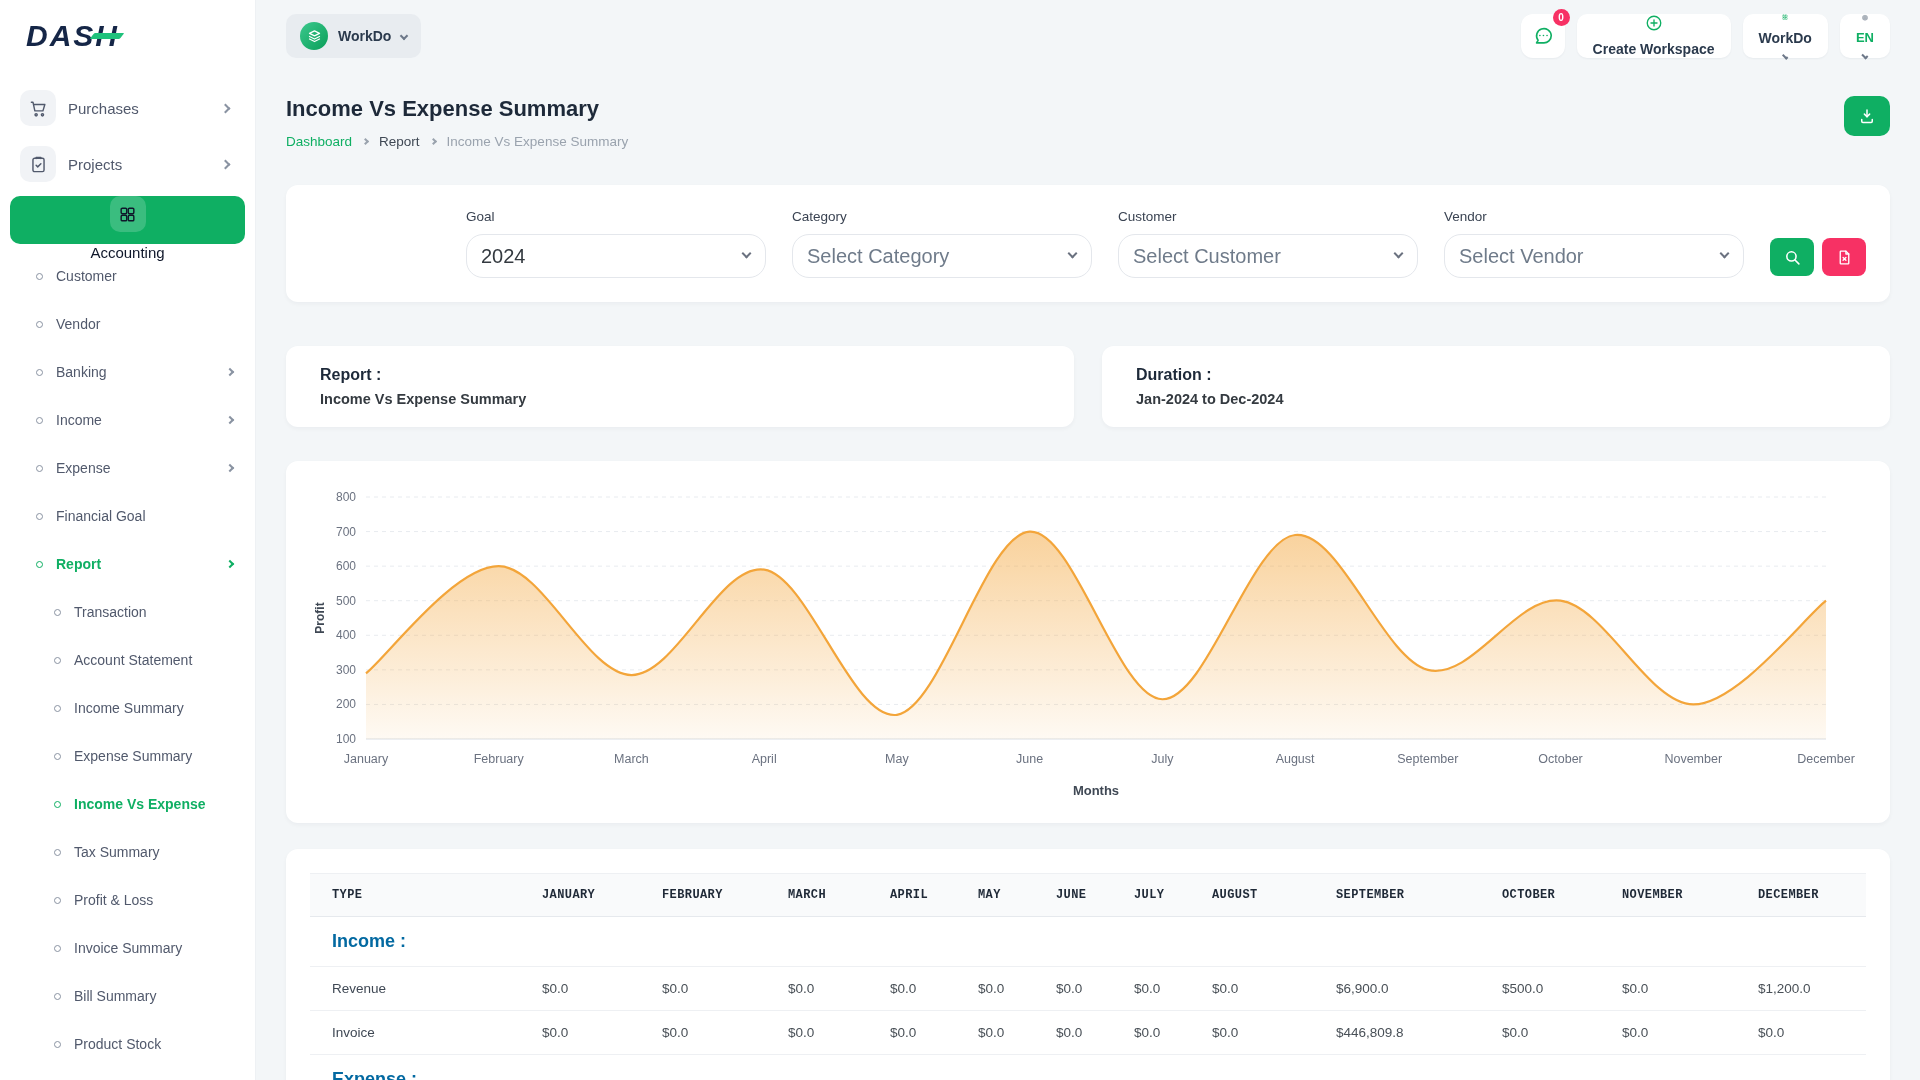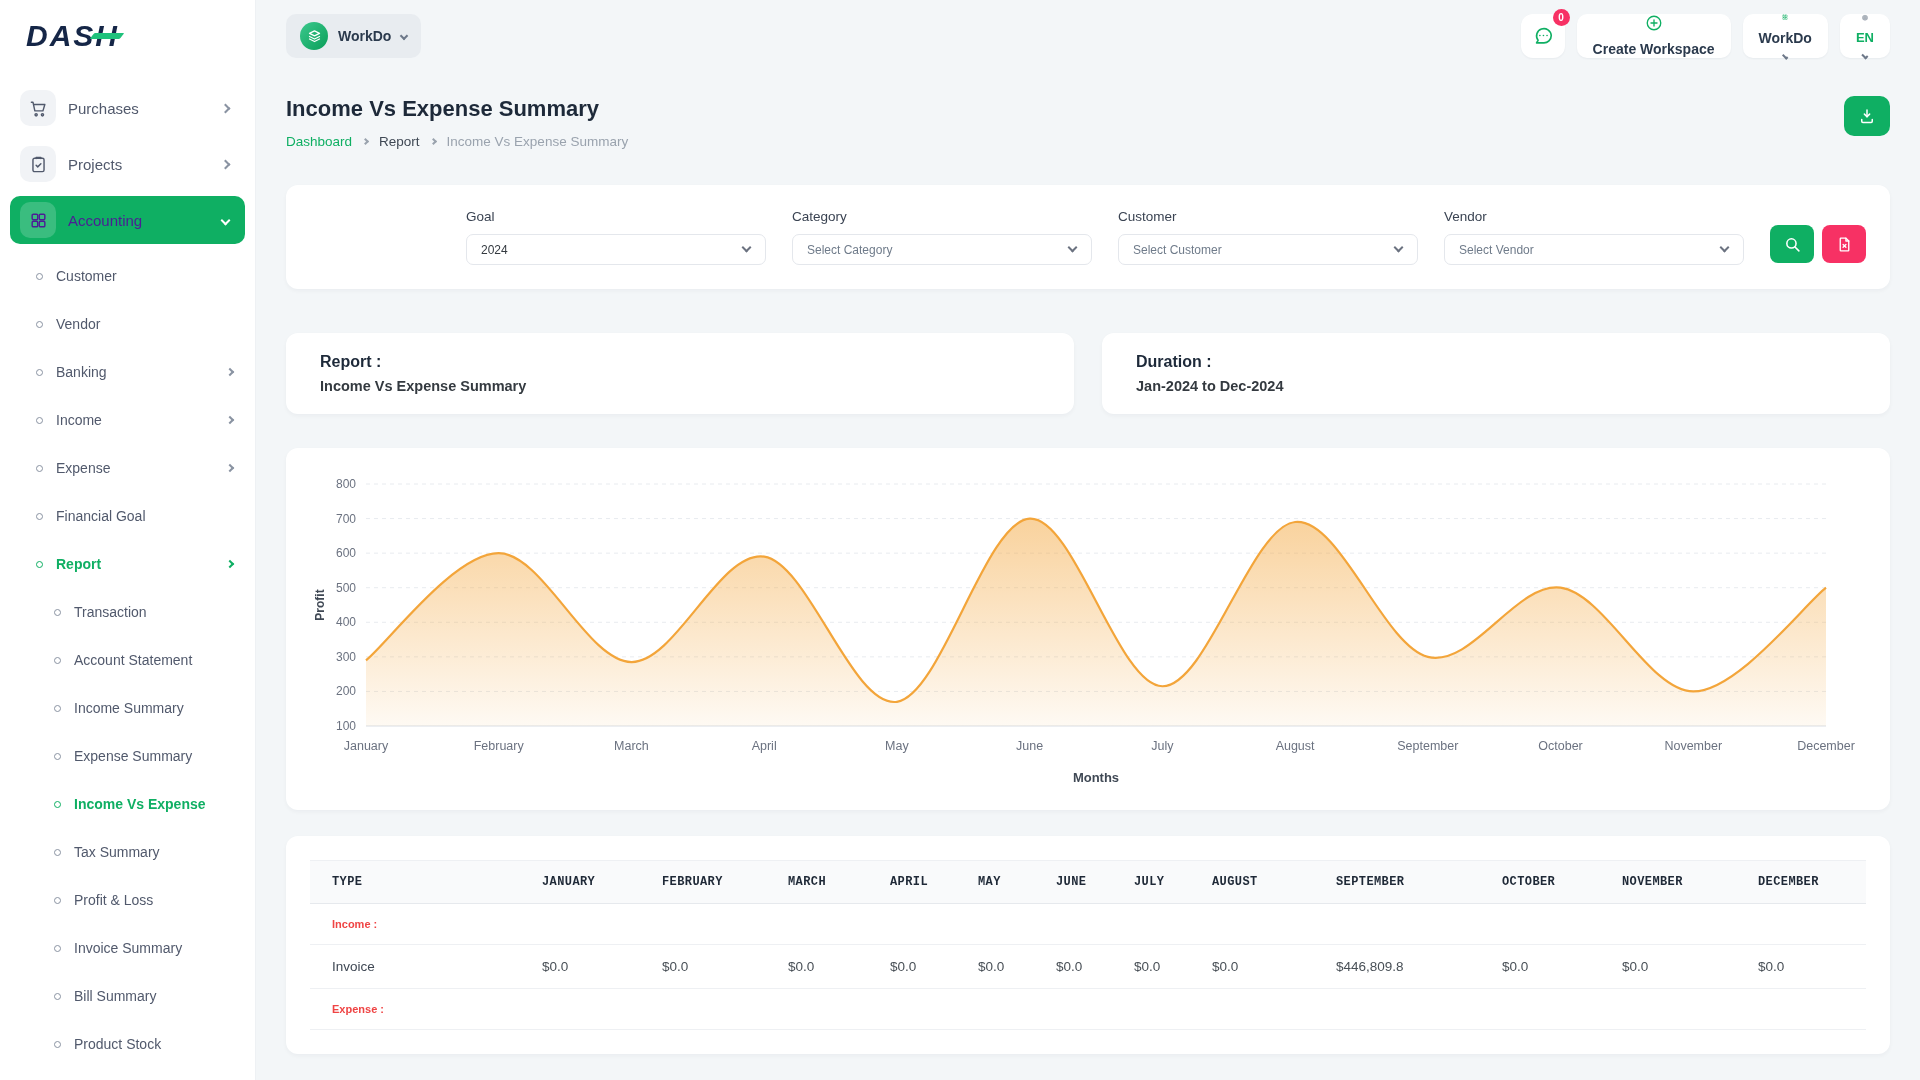--- a/index.html
+++ b/index.html
@@ -13,21 +13,21 @@
   .logo { height: 72px; display: flex; align-items: center; padding-left: 26px; position: relative; cursor: pointer; }
   .logo-text { font-size: 30px; font-weight: 800; letter-spacing: 2px; color: #152647; font-style: italic; }
   .logo-accent { position: absolute; left: 92px; top: 33px; width: 30px; height: 6px;
     background: #1fc27c; transform: skewX(-38deg); border-radius: 1px; }
   .menu { padding: 4px 10px; }
   .menu-item { display: flex; align-items: center; gap: 12px; height: 48px; margin: 8px 0;
     padding: 0 10px; border-radius: 10px; color: #51596c; font-size: 15px; font-weight: 500; cursor: pointer; }
   .menu-item .icon-box { width: 36px; height: 36px; border-radius: 10px; background: #f1f3f6;
     display: flex; align-items: center; justify-content: center; flex-shrink: 0; }
   .menu-item svg { width: 19px; height: 19px; }
-  .menu-item.active { background: #0faf63; color: #4c1d95; }
+  .menu-item.active { background: #0faf63; color: #0f172a; flex-direction: column; }
   .menu-item.active .icon-box { background: rgba(255,255,255,0.18); }
   .menu-chev { margin-left: auto; margin-right: 6px; color: #8a93a2; }
   .menu-item.active .menu-chev { color: #fff; }
 
   .chev { display: inline-block; width: 7px; height: 7px; border-right: 2px solid currentColor;
     border-bottom: 2px solid currentColor; }
   .chev-right { transform: rotate(-45deg); }
   .chev-down  { transform: rotate(45deg); }
 
   .sub-item { display: flex; align-items: center; gap: 13px; height: 48px; padding: 0 12px 0 26px;
@@ -81,22 +81,22 @@
   .download-btn svg { width: 18px; height: 18px; }
 
   .card { background: #fff; border-radius: 12px; box-shadow: 0 2px 4px rgba(15,34,58,0.04); }
 
   
   .filter-card { margin-top: 36px; padding: 24px; display: flex; align-items: flex-end; gap: 26px; }
   .filter-spacer { width: 130px; flex-shrink: 0; }
   .filter-field { width: 300px; }
   .filter-field label { display: block; font-size: 13.5px; color: #3a4352; margin-bottom: 10px; }
   .select-wrap { position: relative; }
-  .select-wrap select { width: 100%; height: 31px; border: 1px solid #e4e7ec; border-radius: 7px;
-    padding: 0 34px 0 14px; font-size: 12px; background: #fff; appearance: none; -webkit-appearance: none;
+  .select-wrap select { width: 100%; height: 44px; border: 1px solid #e4e7ec; border-radius: 17px;
+    padding: 0 34px 0 14px; font-size: 20px; background: #fff; appearance: none; -webkit-appearance: none;
     font-family: inherit; color: #343a40; cursor: pointer; }
   .select-wrap select.placeholder { color: #6f7b8a; }
   .select-wrap .chev { position: absolute; right: 16px; top: 50%; margin-top: -6px; color: #6b7280;
     pointer-events: none; }
   .filter-actions { margin-left: auto; display: flex; gap: 8px; align-self: flex-end; margin-bottom: 2px; }
   .sq-btn { width: 44px; height: 38px; border: none; border-radius: 8px; display: flex;
     align-items: center; justify-content: center; cursor: pointer; }
   .sq-btn svg { width: 17px; height: 17px; }
   .sq-btn.green { background: #0faf63; }
   .sq-btn.pink  { background: #f73164; }
@@ -112,21 +112,21 @@
 
   
   .table-card { margin-top: 26px; padding: 24px; }
   table { width: 100%; border-collapse: collapse; table-layout: fixed; }
   thead th { text-align: left; font-size: 12px; font-weight: 700; color: #1f2937;
     text-transform: uppercase; letter-spacing: 0.4px; padding: 14px 12px; background: #f9fafb;
     border-top: 1px solid #eef0f3; border-bottom: 1px solid #e6e9ed; font-family: Liberation Mono, monospace; }
   thead th:first-child { padding-left: 22px; }
   tbody td { padding: 14px 12px; font-size: 13.5px; color: #495057; border-bottom: 1px solid #eef0f3; }
   tbody td:first-child { padding-left: 22px; }
-  td.section-cell { font-weight: 700; color: #ef4444; font-size: 11px; }
+  td.section-cell { font-weight: 700; color: #0369a1; font-size: 18px; }
   td.row-label { color: #3f4854; }
 </style>
 </head>
 <body>
 
 <div class="app">
 
   <aside class="sidebar">
     <div class="logo">
       <span class="logo-text">DASH</span>
@@ -456,20 +456,35 @@
                 <th>OCTOBER</th>
                 <th>NOVEMBER</th>
                 <th>DECEMBER</th>
               </tr>
             </thead>
           <tbody id="table-body">
               <tr>
                 <td colspan="13" class="section-cell">Income :</td>
               </tr>
               <tr>
+                <td class="row-label">Revenue</td>
+                <td>$0.0</td>
+                <td>$0.0</td>
+                <td>$0.0</td>
+                <td>$0.0</td>
+                <td>$0.0</td>
+                <td>$0.0</td>
+                <td>$0.0</td>
+                <td>$0.0</td>
+                <td>$6,900.0</td>
+                <td>$500.0</td>
+                <td>$0.0</td>
+                <td>$1,200.0</td>
+              </tr>
+              <tr>
                 <td class="row-label">Invoice</td>
                 <td>$0.0</td>
                 <td>$0.0</td>
                 <td>$0.0</td>
                 <td>$0.0</td>
                 <td>$0.0</td>
                 <td>$0.0</td>
                 <td>$0.0</td>
                 <td>$0.0</td>
                 <td>$446,809.8</td>

